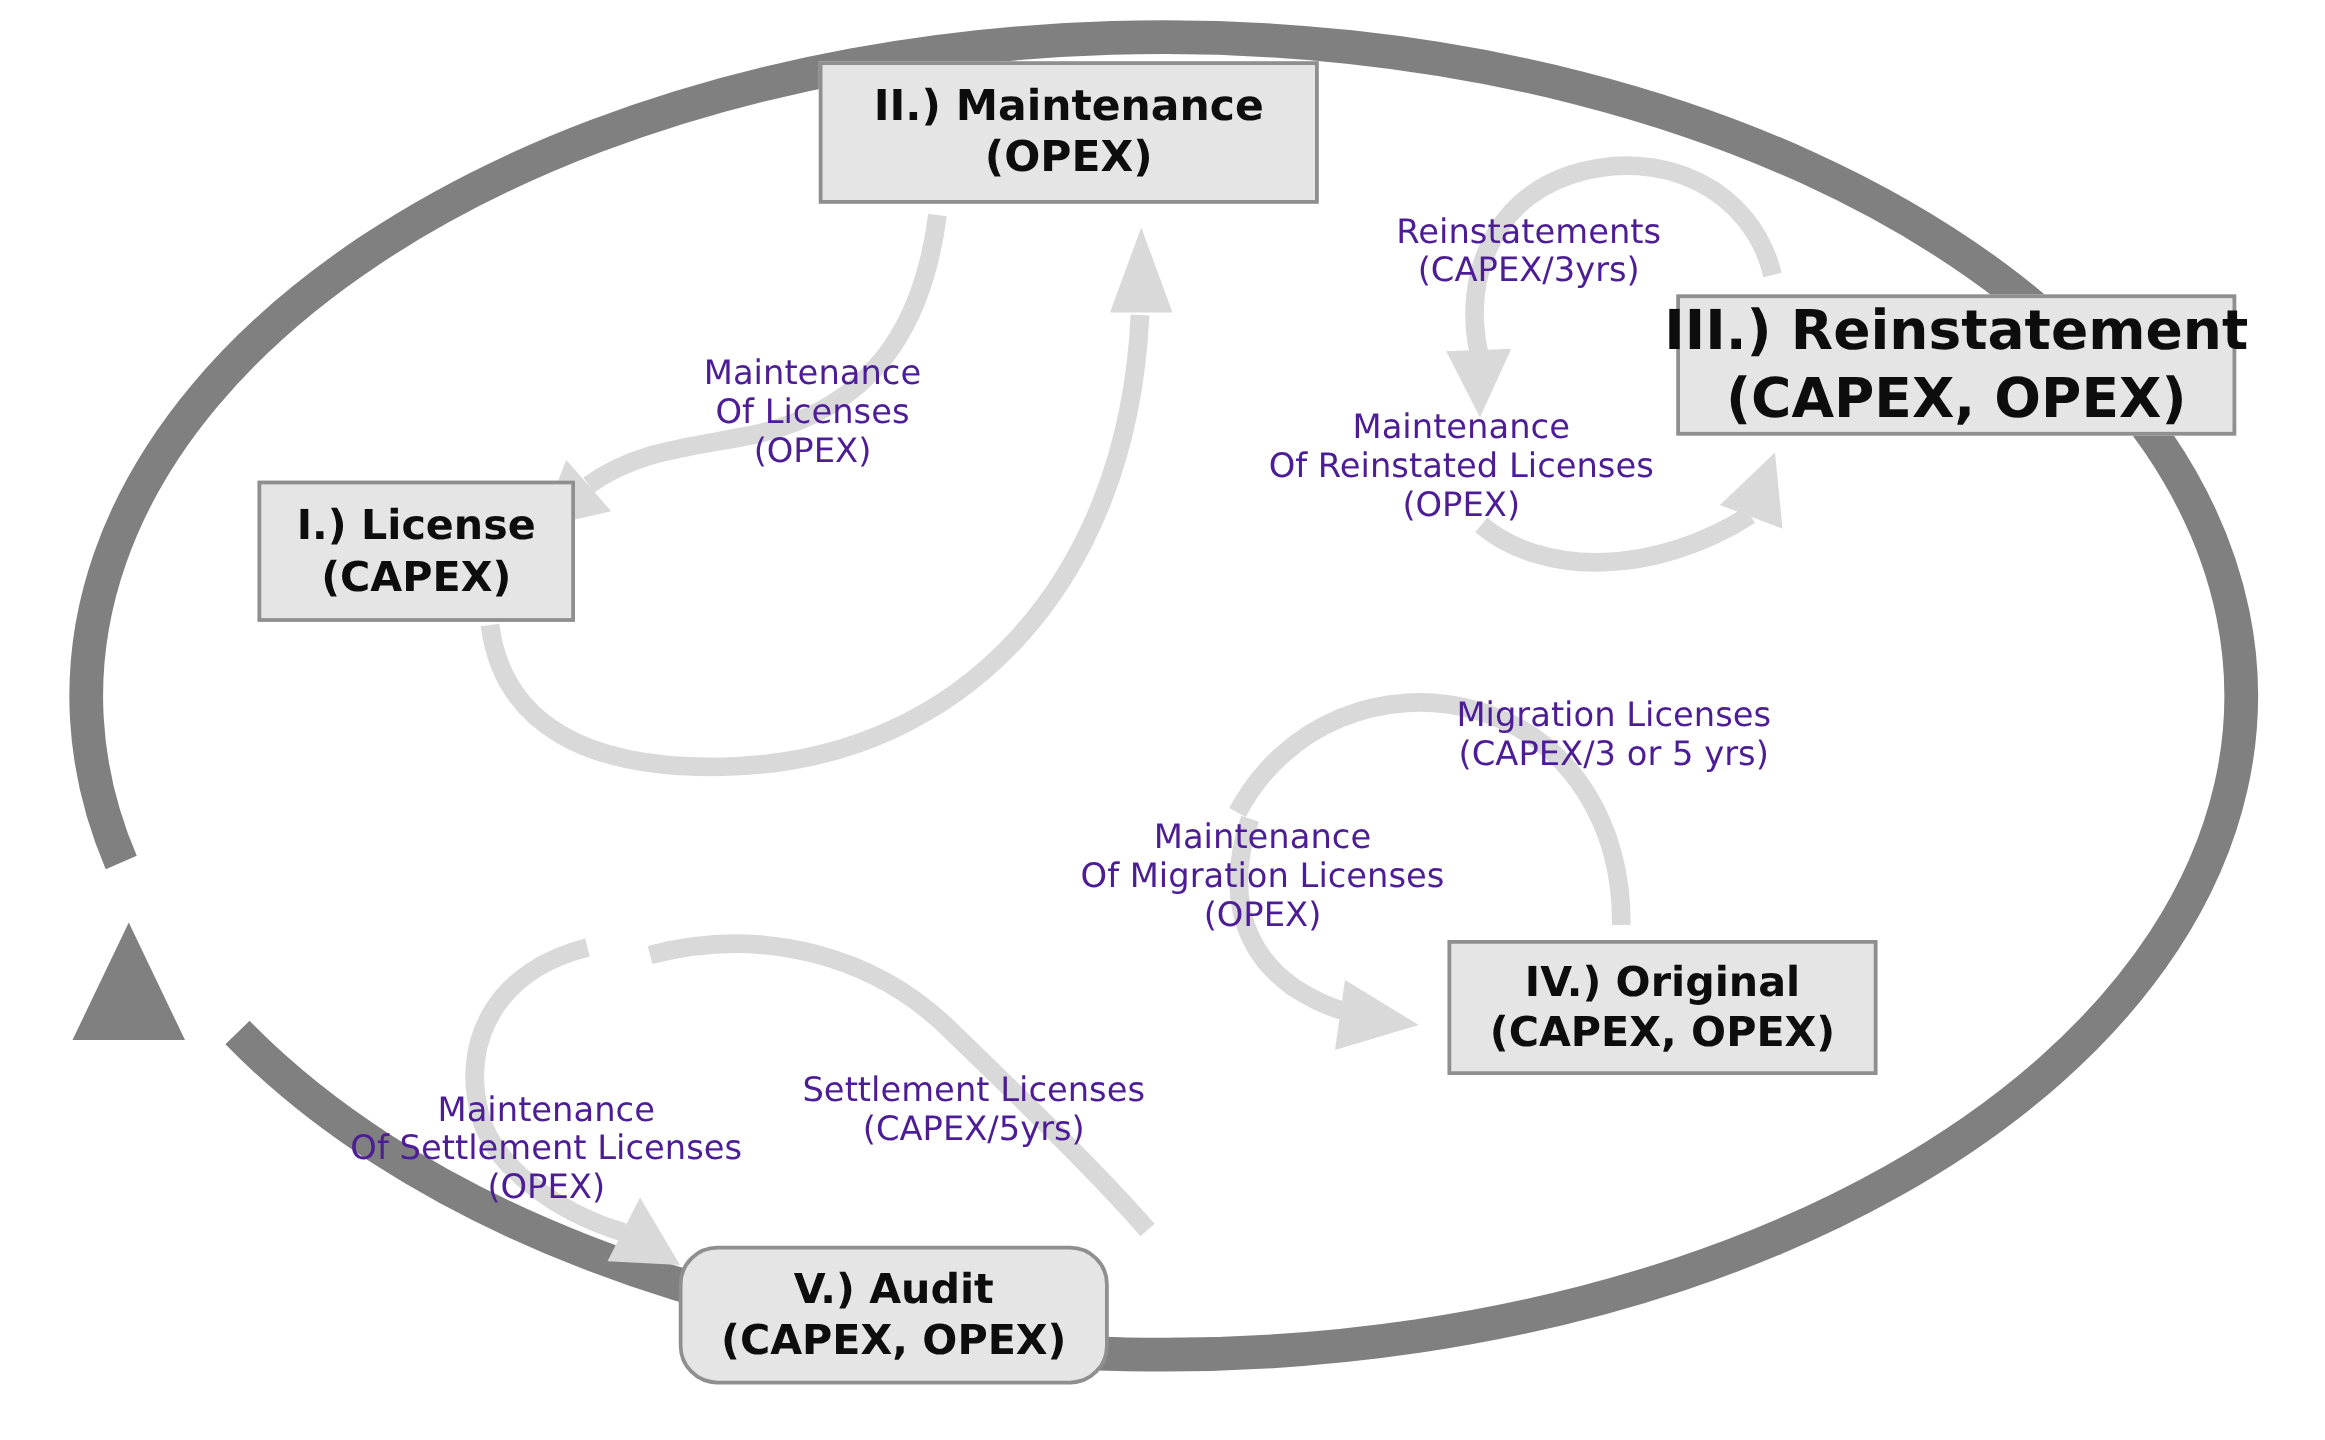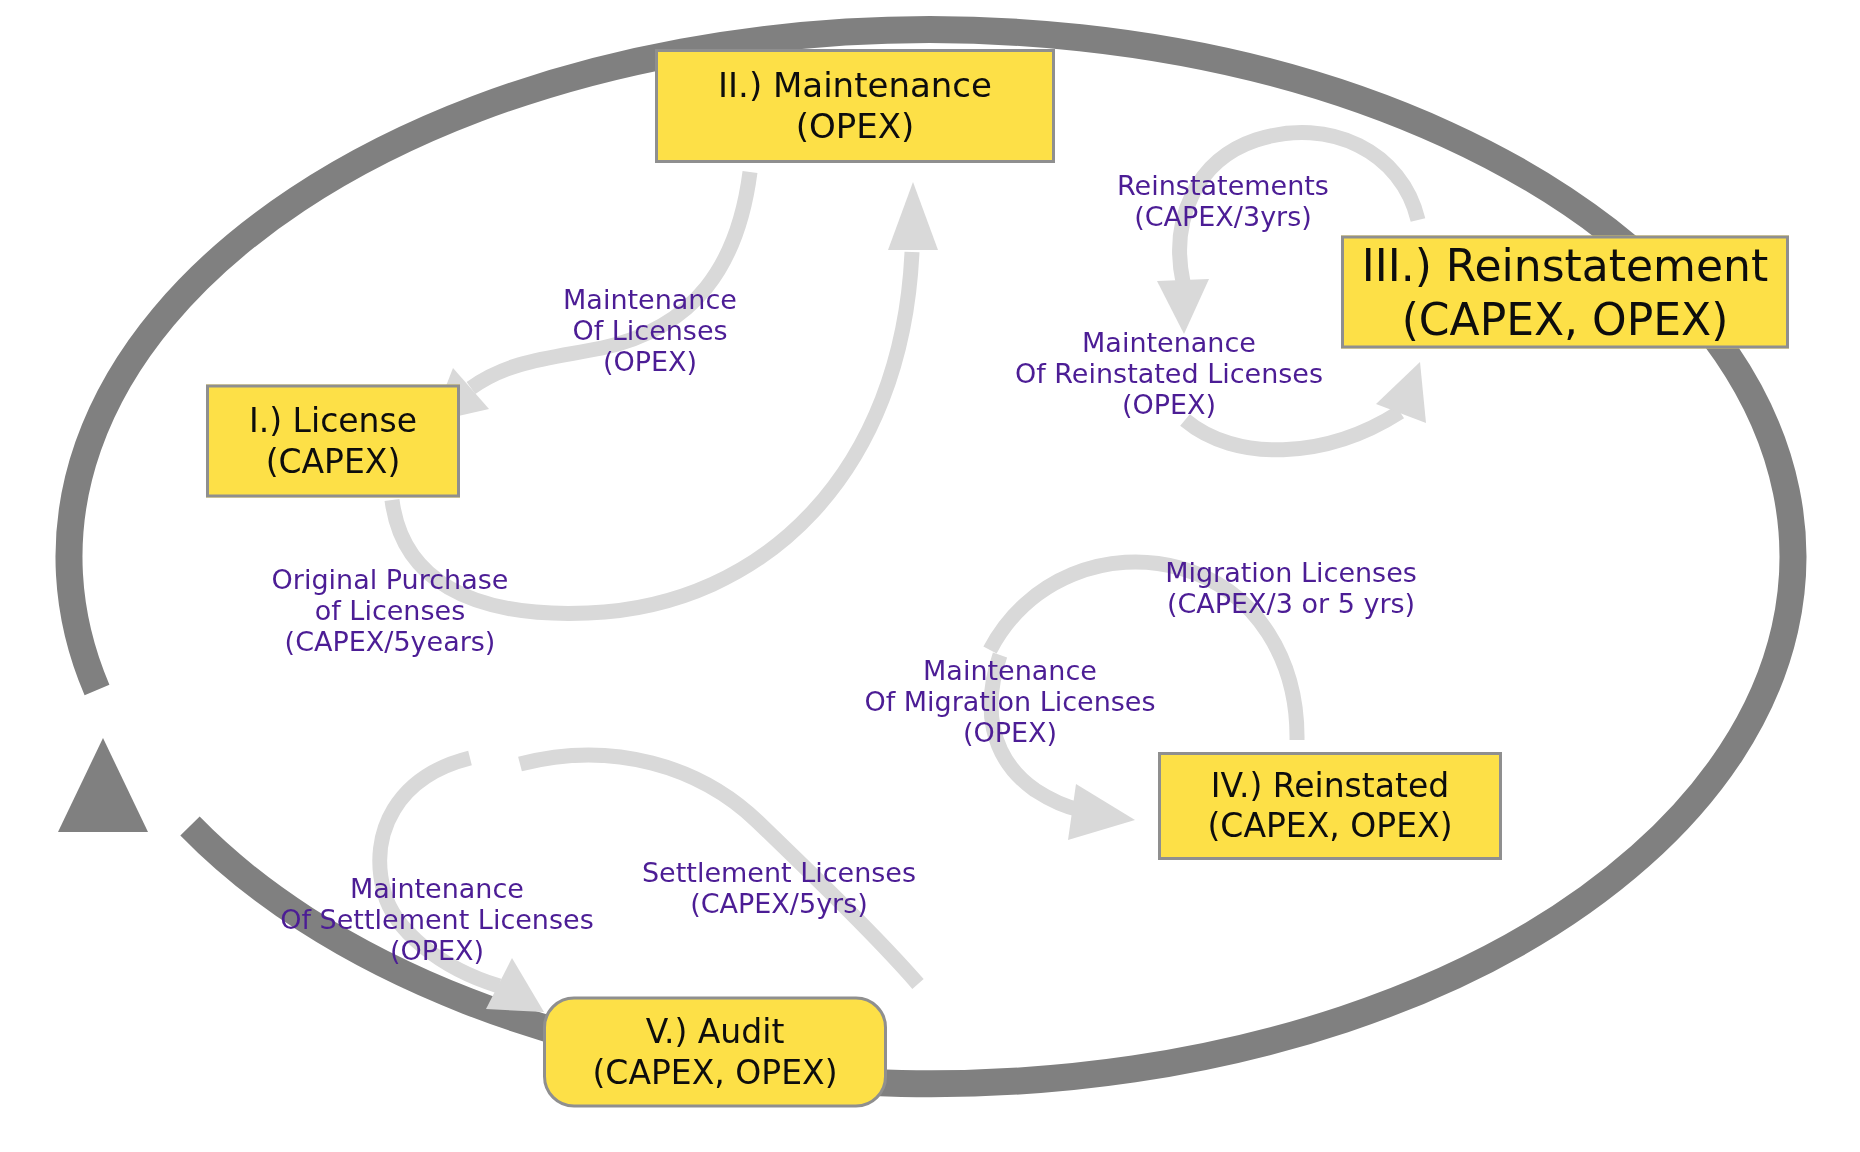--- a/index.html
+++ b/index.html
@@ -1,23 +1,23 @@
 <!DOCTYPE html>
 <html><head>
 <meta charset="utf-8">
 <style>
   html,body{margin:0;padding:0;background:#ffffff;}
   body{width:1860px;height:1152px;position:relative;overflow:hidden;
        font-family:"DejaVu Sans","Liberation Sans",sans-serif;}
   #stage{position:absolute;inset:0;width:1860px;height:1152px;}
   svg.layer{position:absolute;left:0;top:0;width:1860px;height:1152px;}
   .node{position:absolute;transform:translate(-50%,-50%);
-        background:#fde047;border:3px solid #8f8f8f;
+        background:#e5e5e5;border:3px solid #8f8f8f;
         display:flex;flex-direction:column;align-items:center;justify-content:center;
-        text-align:center;font-weight:normal;color:#0d0d0d;line-height:1.22;
+        text-align:center;font-weight:bold;color:#0d0d0d;line-height:1.22;
         box-sizing:border-box;}
   .node .t{white-space:nowrap;}
   .elabel{position:absolute;transform:translate(-50%,-50%);
           text-align:center;color:#4c1d95;font-size:27px;line-height:31px;
           white-space:nowrap;}
 </style>
 </head>
 <body>
 
 <div id="stage">
@@ -59,40 +59,35 @@
     <div class="t">II.) Maintenance</div>
     <div class="t">(OPEX)</div>
   </div>
 
   <div class="node" style="left:1565px;top:292px;width:448px;height:113px;font-size:44px;">
     <div class="t">III.) Reinstatement</div>
     <div class="t">(CAPEX, OPEX)</div>
   </div>
 
   <div class="node" style="left:1330px;top:806px;width:344px;height:108px;font-size:33px;">
-    <div class="t">IV.) Reinstated</div>
+    <div class="t">IV.) Original</div>
     <div class="t">(CAPEX, OPEX)</div>
   </div>
 
   <div class="node" style="left:715px;top:1052px;width:344px;height:111px;font-size:33px;border-radius:31px;">
     <div class="t">V.) Audit</div>
     <div class="t">(CAPEX, OPEX)</div>
   </div>
 
   <div class="elabel" style="left:650px;top:330px;">
     <div>Maintenance</div>
     <div>Of Licenses</div>
     <div>(OPEX)</div>
   </div>
 
-  <div class="elabel" style="left:390px;top:610px;">
-    <div>Original Purchase</div>
-    <div>of Licenses</div>
-    <div>(CAPEX/5years)</div>
-  </div>
 
   <div class="elabel" style="left:1223px;top:201px;">
     <div>Reinstatements</div>
     <div>(CAPEX/3yrs)</div>
   </div>
 
   <div class="elabel" style="left:1169px;top:373px;">
     <div>Maintenance</div>
     <div>Of Reinstated Licenses</div>
     <div>(OPEX)</div>

